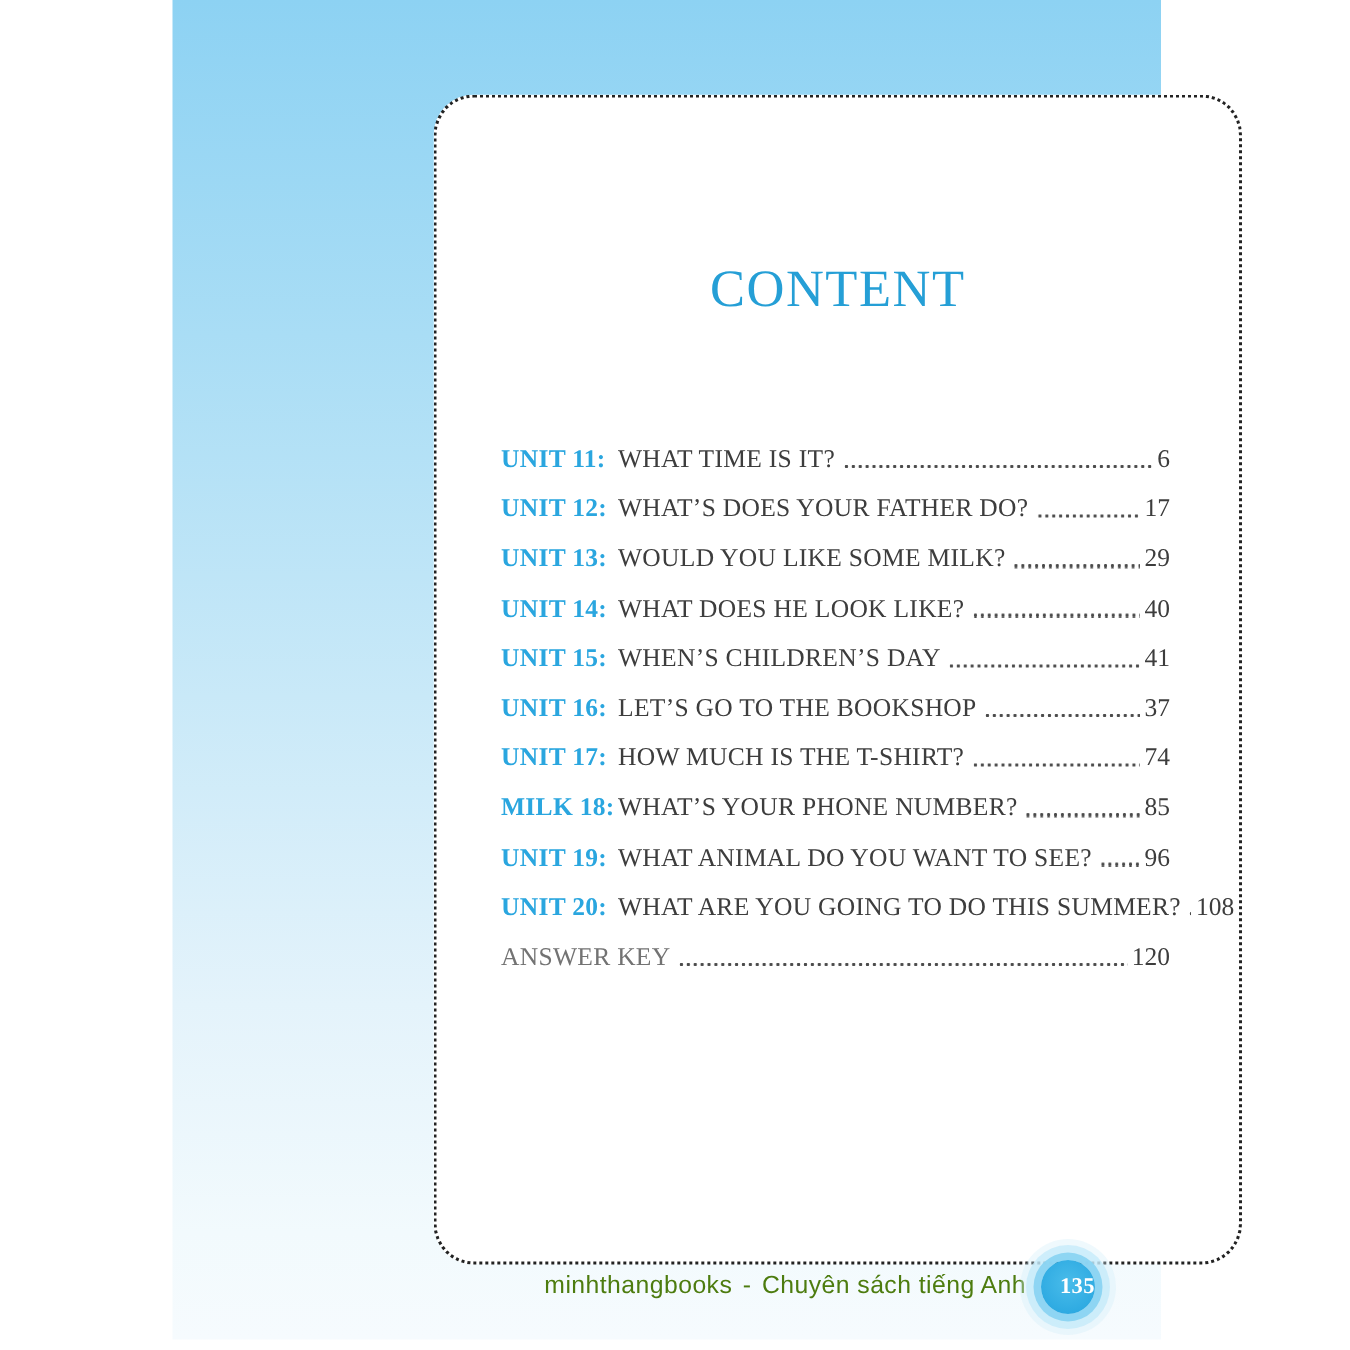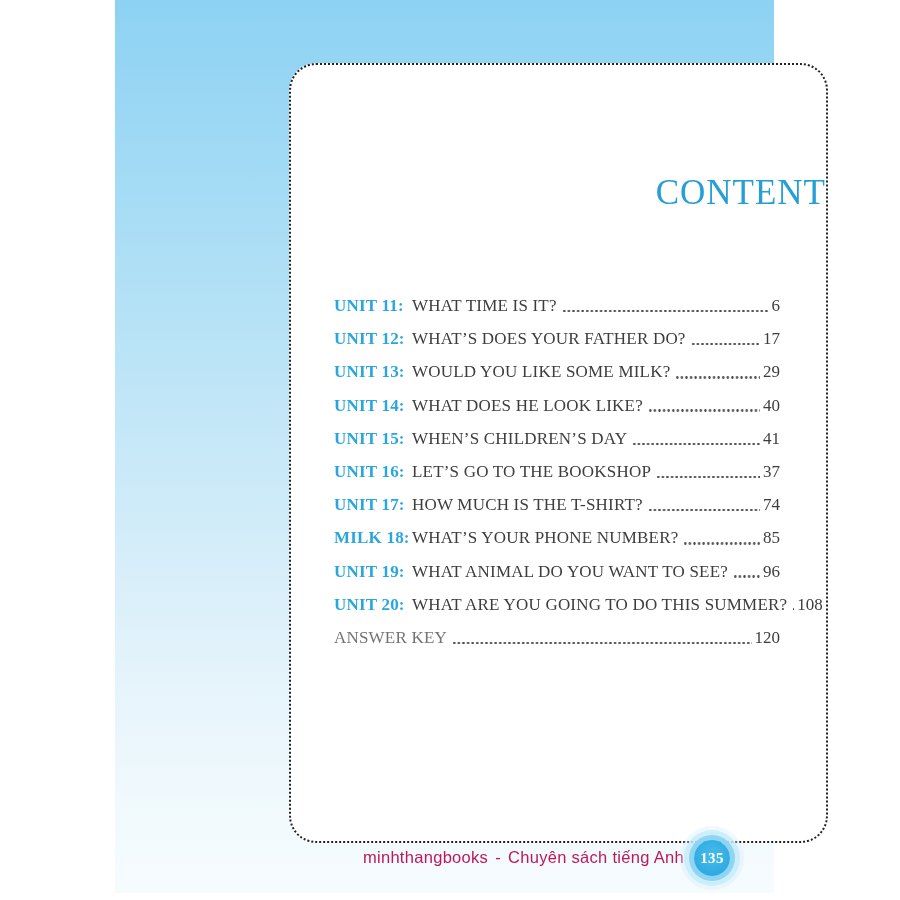--- a/index.html
+++ b/index.html
@@ -25,21 +25,21 @@
     left: 174px; top: 63px;
     width: 535px; height: 776px;
     background: #ffffff;
     border: 2px dotted #222222;
     border-radius: 27px;
   }
 
   .page-title {
     position: absolute;
     top: 108px; left: 0; right: 0;
-    text-align: right;
+    text-align: center;
     font-size: 35px;
     letter-spacing: 1px;
     color: #259fd6;
     font-weight: 500;
   }
 
   .toc {
     position: absolute;
     left: 43px; right: 46px;
     top: 224px;
@@ -98,35 +98,35 @@
   
   .footer {
     position: absolute;
     top: 848px;
     right: 216px;
     display: flex;
     gap: 7px;
     align-items: baseline;
     font-family: "Liberation Sans", "DejaVu Sans", sans-serif;
     font-size: 16.5px;
-    color: #be185d;
+    color: #4d7c0f;
     white-space: nowrap;
     letter-spacing: 0.3px;
   }
 
   .page-badge {
     position: absolute;
     left: 694px; top: 840px;
     width: 36px; height: 36px;
     border-radius: 50%;
     background: radial-gradient(circle at 50% 42%, #49bcea 0%, #2fabe2 70%, #29a2db 100%);
     box-shadow: 0 0 0 5px rgba(138,212,242,0.95), 0 0 0 10px rgba(195,233,249,0.75), 0 0 0 14px rgba(210,238,250,0.35);
     display: flex;
     align-items: center;
-    justify-content: center;
+    justify-content: flex-end;
     color: #ffffff;
     font-size: 15px;
     font-weight: bold;
     letter-spacing: 0.3px;
     z-index: 5;
   }
 </style>
 </head>
 <body>
 

